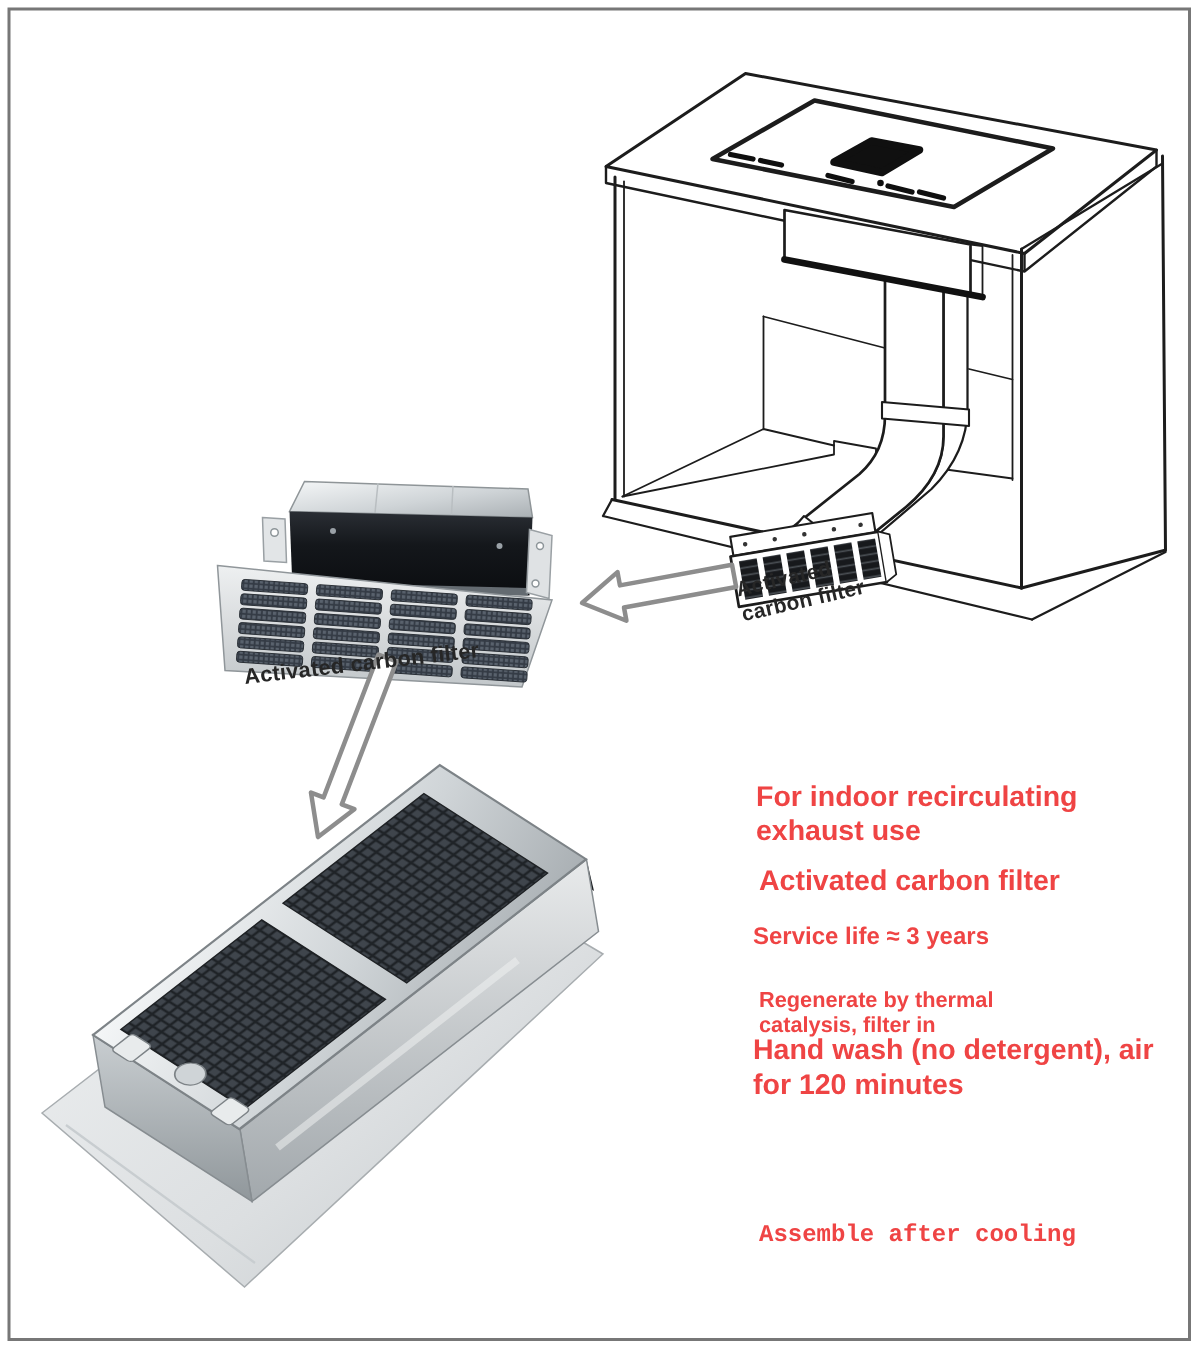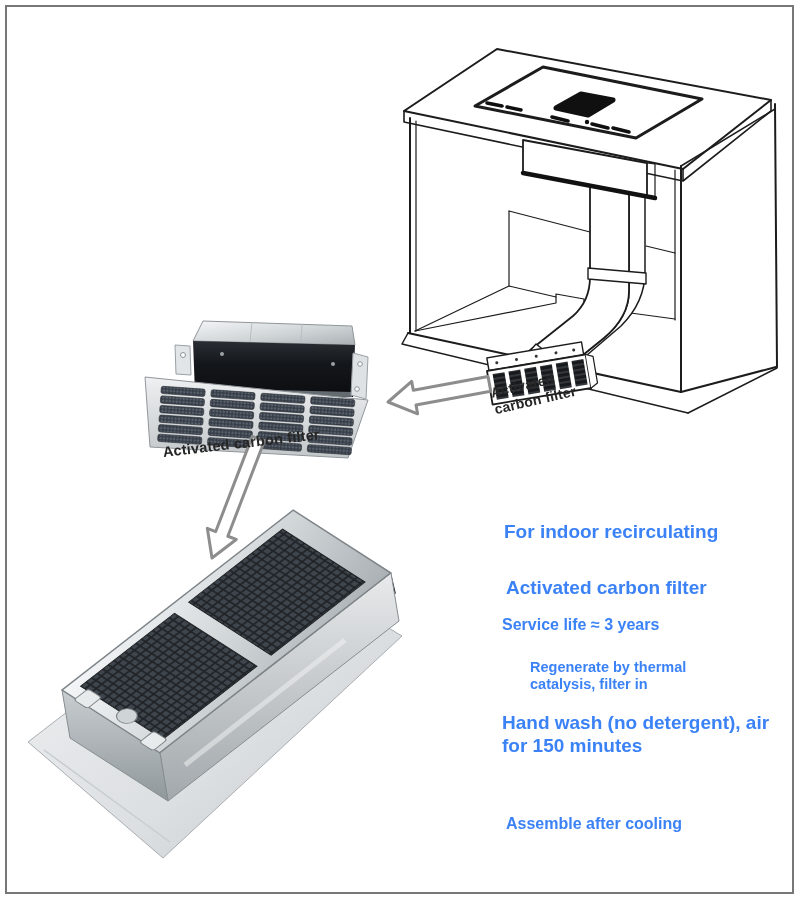--- a/index.html
+++ b/index.html
@@ -5,30 +5,30 @@
   html,body{margin:0;padding:0;background:#fff;}
   .page{position:relative;width:800px;height:900px;background:#fff;overflow:hidden;
         font-family:"Liberation Sans",sans-serif;}
   .page-frame{position:absolute;left:5px;top:5px;right:6px;bottom:6px;
         border:2px solid #777;pointer-events:none;}
   .scene{position:absolute;left:0;top:0;width:800px;height:900px;}
   .diagram-label{position:absolute;font-weight:700;color:#262626;transform-origin:left top;
         letter-spacing:.2px;}
   .label-duct{left:489px;top:385px;font-size:14px;line-height:17px;transform:rotate(-13deg);}
   .label-photo{left:162px;top:444px;font-size:14.5px;transform:rotate(-6.5deg);}
-  .info-block{position:absolute;font-weight:700;color:#3b82f6;white-space:nowrap;}
+  .info-block{position:absolute;font-weight:700;color:#ef4444;white-space:nowrap;}
   .t-lg{font-size:19px;line-height:23px;}
   .t-md{font-size:16px;line-height:19px;}
   .t-sm{font-size:14.5px;line-height:16.5px;}
   .b1{left:504px;top:520px;}
   .b2{left:506px;top:576px;}
   .b3{left:502px;top:615px;text-align:center;}
-  .b4{left:506px;top:659px;margin-left:24px;}
-  .b5{left:502px;top:711px;}
-  .b6{left:506px;top:814px;}
+  .b4{left:506px;top:659px;}
+  .b5{left:502px;top:689px;}
+  .b6{left:506px;top:814px;font-family:Liberation Mono, monospace;}
 </style>
 </head>
 <body>
 
 <div class="page">
   <div class="page-frame"></div>
 
   <svg class="scene" viewBox="0 0 800 900">
     <defs>
       <linearGradient id="steelTop" x1="0" y1="0" x2="1" y2="1">
@@ -210,31 +210,32 @@
   </svg>
 
   <div class="diagram-label label-duct">
     <div>Activated</div>
     <div>carbon filter</div>
   </div>
   <div class="diagram-label label-photo">Activated carbon filter</div>
 
   <div class="info-block t-lg b1">
     <div>For indoor recirculating</div>
+    <div>exhaust use</div>
   </div>
   <div class="info-block t-lg b2">
     <div>Activated carbon filter</div>
   </div>
   <div class="info-block t-md b3">
     <div>Service life ≈ 3 years</div>
   </div>
   <div class="info-block t-sm b4">
     <div>Regenerate by thermal</div>
     <div>catalysis, filter in</div>
   </div>
   <div class="info-block t-lg b5">
     <div>Hand wash (no detergent), air</div>
-    <div>for 150 minutes</div>
+    <div>for 120 minutes</div>
   </div>
   <div class="info-block t-md b6">
     <div>Assemble after cooling</div>
   </div>
 </div>
 
 </body></html>

